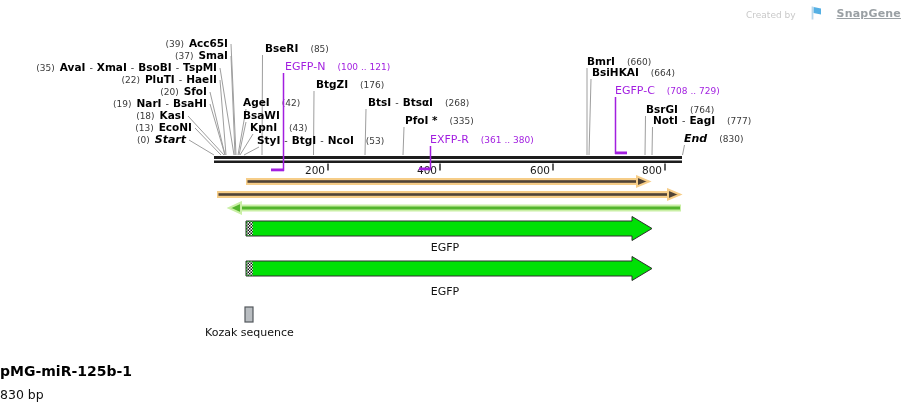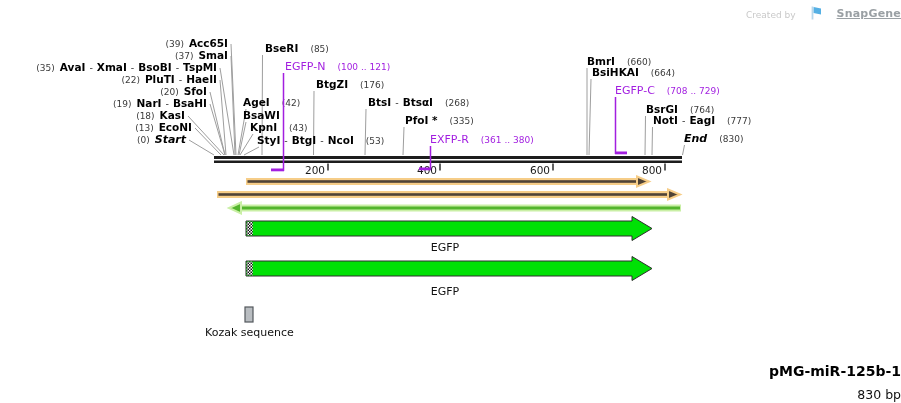--- a/index.html
+++ b/index.html
@@ -12,21 +12,21 @@
   .sep{font-size:9.5px;fill:#1a1a1a;}
   .se{font-size:11px;font-weight:bold;font-style:italic;fill:#000000;}
   .primer{font-size:11px;fill:#a21fe0;}
   .prange{font-size:9px;fill:#a21fe0;}
   .ruler{font-size:10.5px;fill:#1a1a1a;}
   .cdslabel{font-size:11px;fill:#111111;}
   .kozaklabel{font-size:11px;fill:#111111;}
   .watermark{position:absolute;top:6px;right:0;display:flex;align-items:flex-end;gap:15px;}
   .wm-created{font-size:9px;color:#c9c9c9;}
   .wm-brand{font-size:11px;color:#9aa0a4;font-weight:bold;letter-spacing:.2px;text-decoration:underline;}
-  .titleblock{position:absolute;top:363px;left:0;width:901px;text-align:right;}
+  .titleblock{position:absolute;top:363px;left:0;width:901px;text-align:left;}
   .map-title{font-size:14px;font-weight:bold;color:#000;}
   .map-sub{font-size:12.5px;color:#111;margin-top:8px;}
 </style>
 </head>
 <body>
 
 <div class="watermark">
   <span class="wm-created">Created by</span>
   <svg class="wm-logo" width="11" height="14" viewBox="0 0 11 14">
     <path d="M1.5 0.5 L1.5 13.5" stroke="#b9d7ea" stroke-width="1.8" fill="none"></path>

